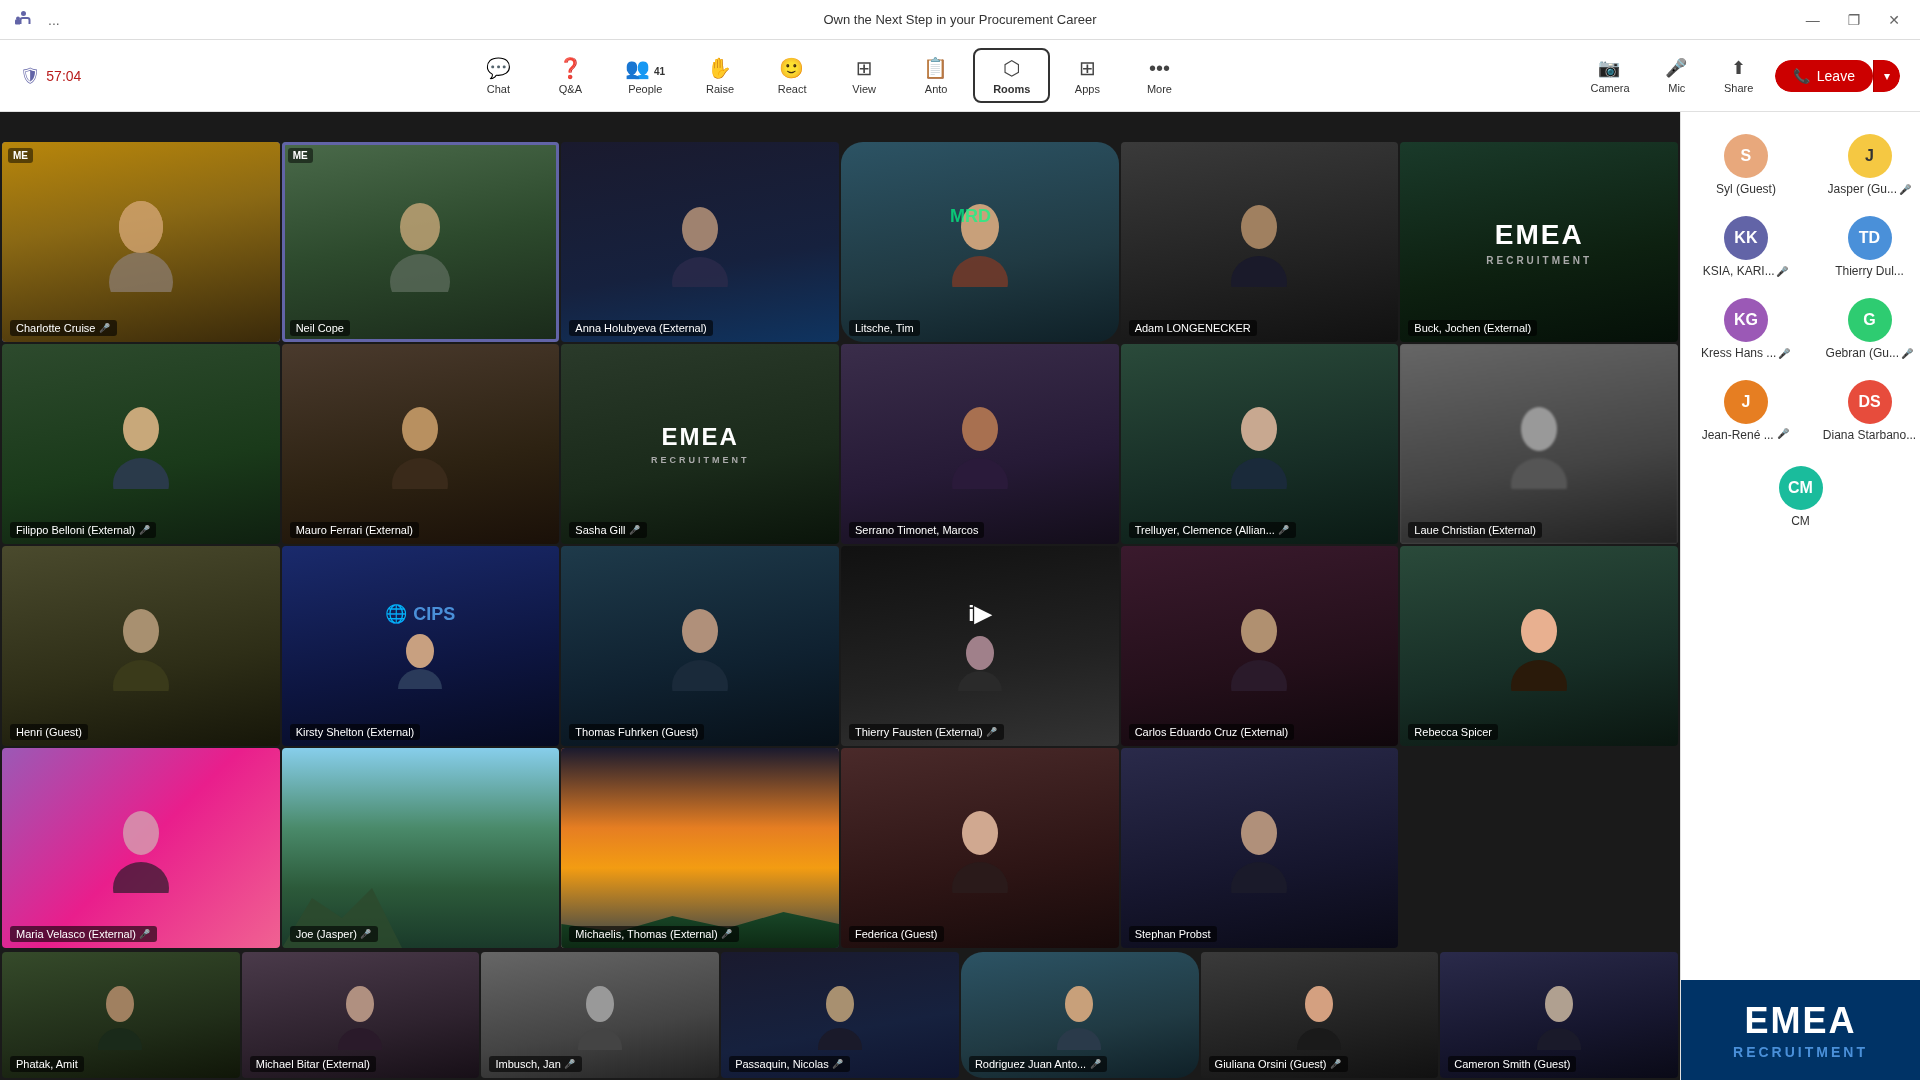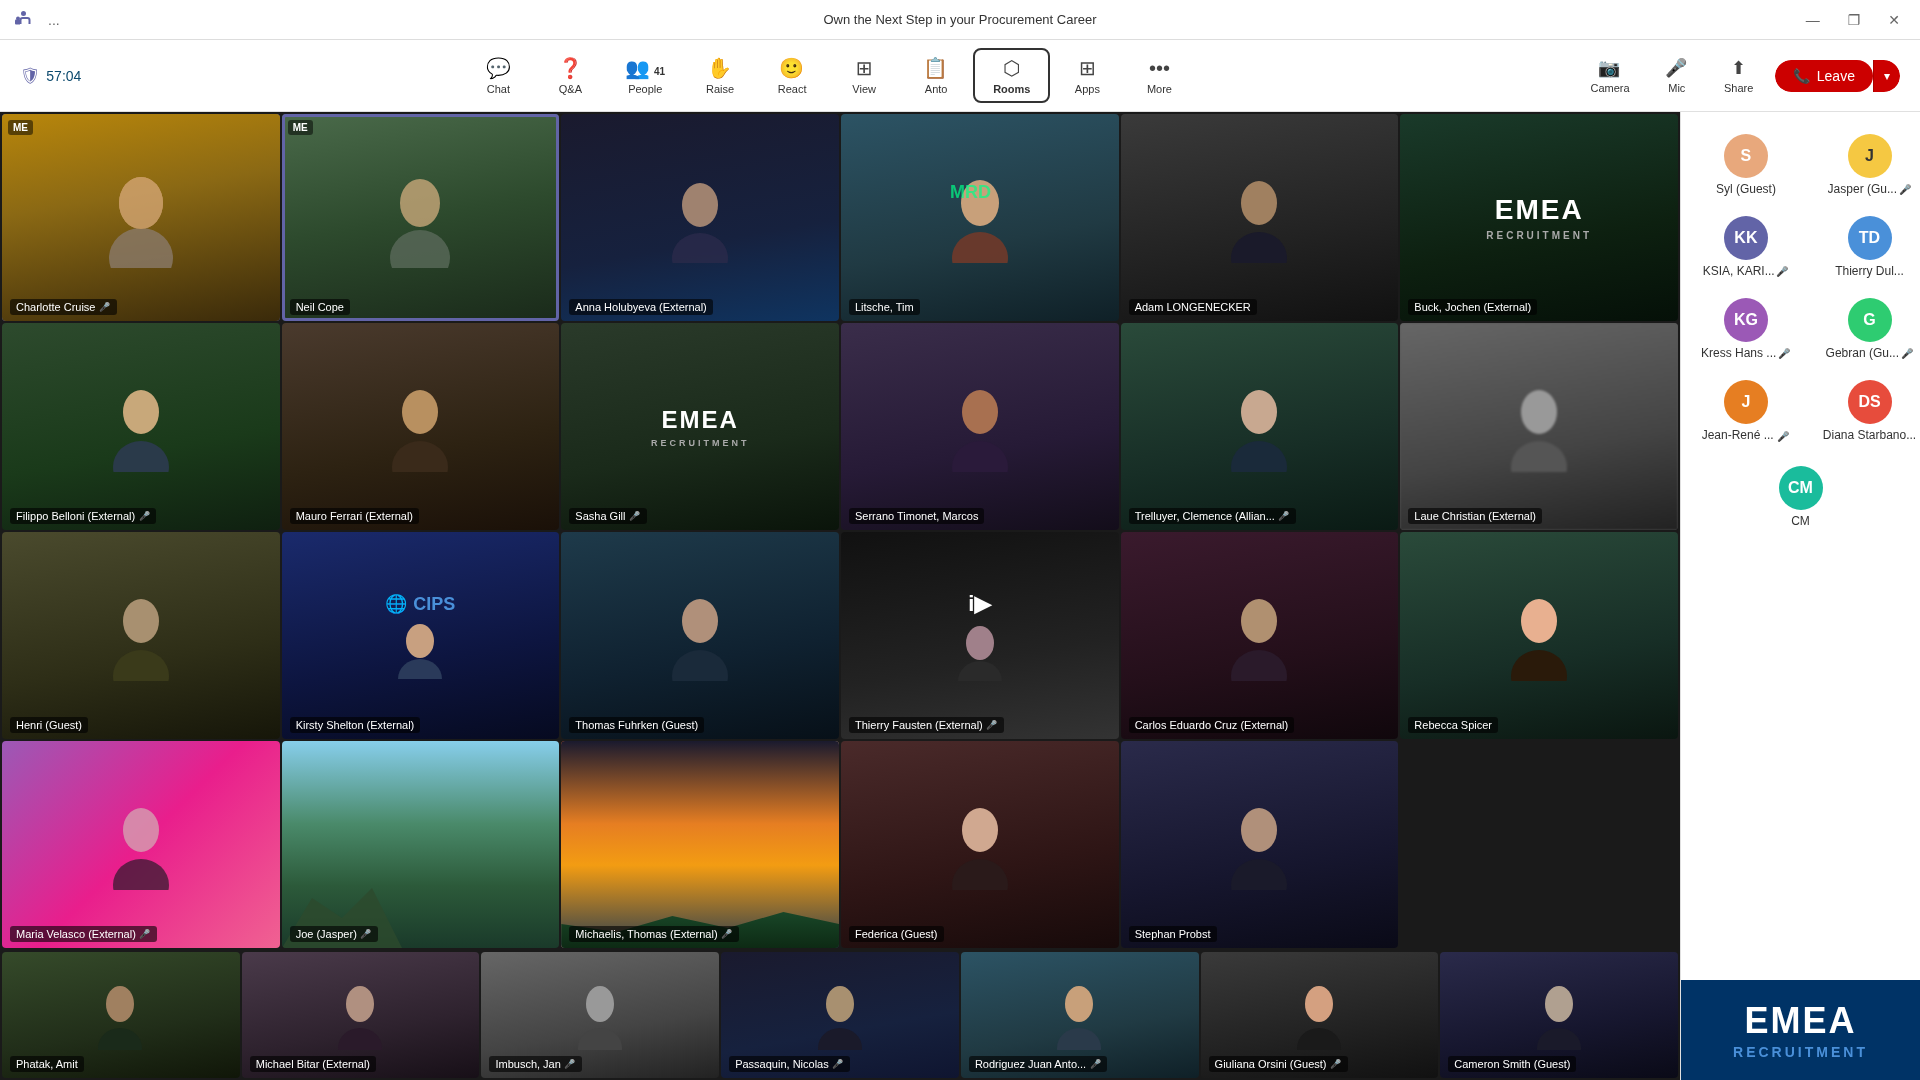--- a/index.html
+++ b/index.html
@@ -64,21 +64,21 @@
       gap: 0;
       border-bottom: 1px solid #e0e0e0;
     }
     .timer-section {
       display: flex;
       align-items: center;
       gap: 6px;
       margin-right: auto;
     }
     .shield-icon { color: #6264a7; font-size: 16px; }
-    .timer-text { font-size: 14px; color: #0c4a6e; font-weight: 500; }
+    .timer-text { font-size: 14px; color: #b91c1c; font-weight: 500; }
 
     .nav-items {
       display: flex;
       align-items: center;
       gap: 2px;
       margin: 0 auto;
     }
     .nav-item {
       display: flex;
       flex-direction: column;
@@ -186,21 +186,21 @@
       justify-content: center;
       font-size: 48px;
       font-weight: bold;
       color: #fff;
     }
 
     
     .bg-1 { background: linear-gradient(135deg, #4a5568, #2d3748); }
     .bg-2 { background: linear-gradient(135deg, #2d5a3d, #1a3a2a); }
     .bg-3 { background: linear-gradient(135deg, #1a1a2e, #16213e); }
-    .bg-4 { background: linear-gradient(135deg, #2c5364, #203a43); }
+    .bg-4 { background: linear-gradient(135deg, #2c5364, #203a43); border-radius: 22px; }
     .bg-5 { background: linear-gradient(135deg, #3a3a3a, #222); }
     .bg-6 { background: linear-gradient(135deg, #2d4a2d, #1a3a1a); }
     .bg-7 { background: linear-gradient(135deg, #4a3a2d, #2d2212); }
     .bg-8 { background: linear-gradient(135deg, #1a2a4a, #0d1a2d); }
     .bg-9 { background: linear-gradient(135deg, #3a2d4a, #261a36); }
     .bg-10 { background: linear-gradient(135deg, #2a4a3a, #172e26); }
     .bg-11 { background: linear-gradient(135deg, #4a4a2d, #2e2e17); }
     .bg-12 { background: linear-gradient(135deg, #1e3a4a, #0f2130); }
     .bg-13 { background: linear-gradient(135deg, #3a1a2d, #240f1a); }
     .bg-14 { background: linear-gradient(135deg, #2a3a1a, #192410); }
@@ -776,21 +776,21 @@
           <div style="display:flex;align-items:center;gap:2px;">
             <span class="participant-name" style="text-align:center;">Gebran (Gu...</span>
             <span style="font-size:10px;">🎤</span>
           </div>
         </div>
 
         <div class="participant-item" style="flex-direction:column;align-items:center;gap:4px;">
           <div class="avatar" style="background:#e67e22;">
             <span>J</span>
           </div>
-          <div style="display:flex;align-items:flex-end;gap:4px;">
+          <div style="display:flex;align-items:flex-start;gap:4px;">
             <span class="participant-name" style="text-align:center;">Jean-René ...</span>
             <span style="font-size:10px;">🎤</span>
           </div>
         </div>
 
         <div class="participant-item" style="flex-direction:column;align-items:center;gap:4px;">
           <div class="avatar" style="background:#e74c3c;">
             <span>DS</span>
           </div>
           <span class="participant-name" style="text-align:center;">Diana Starbano...</span>
@@ -817,20 +817,21 @@
     </div>
 
   </div>
 
 </div>
 
 <style>
   
   .video-grid {
     grid-template-rows: repeat(4, 1fr);
+    margin-top: 28px;
   }
 </style>
 
 <div style="position:fixed;bottom:0;left:0;right:240px;height:130px;background:#1a1a1a;display:flex;gap:2px;padding:2px 2px 2px 2px;z-index:10;">
 
   <div class="video-cell bg-17" style="flex:1;">
     <div class="video-bg" style="background:linear-gradient(170deg,#354a2a 0%,#212e19 60%,#101608 100%);">
       <svg width="55" height="70" viewBox="0 0 55 70">
           <ellipse cx="27" cy="24" rx="14" ry="18" fill="#a08060"></ellipse>
           <ellipse cx="27" cy="68" rx="22" ry="20" fill="#1a2a1a"></ellipse>

